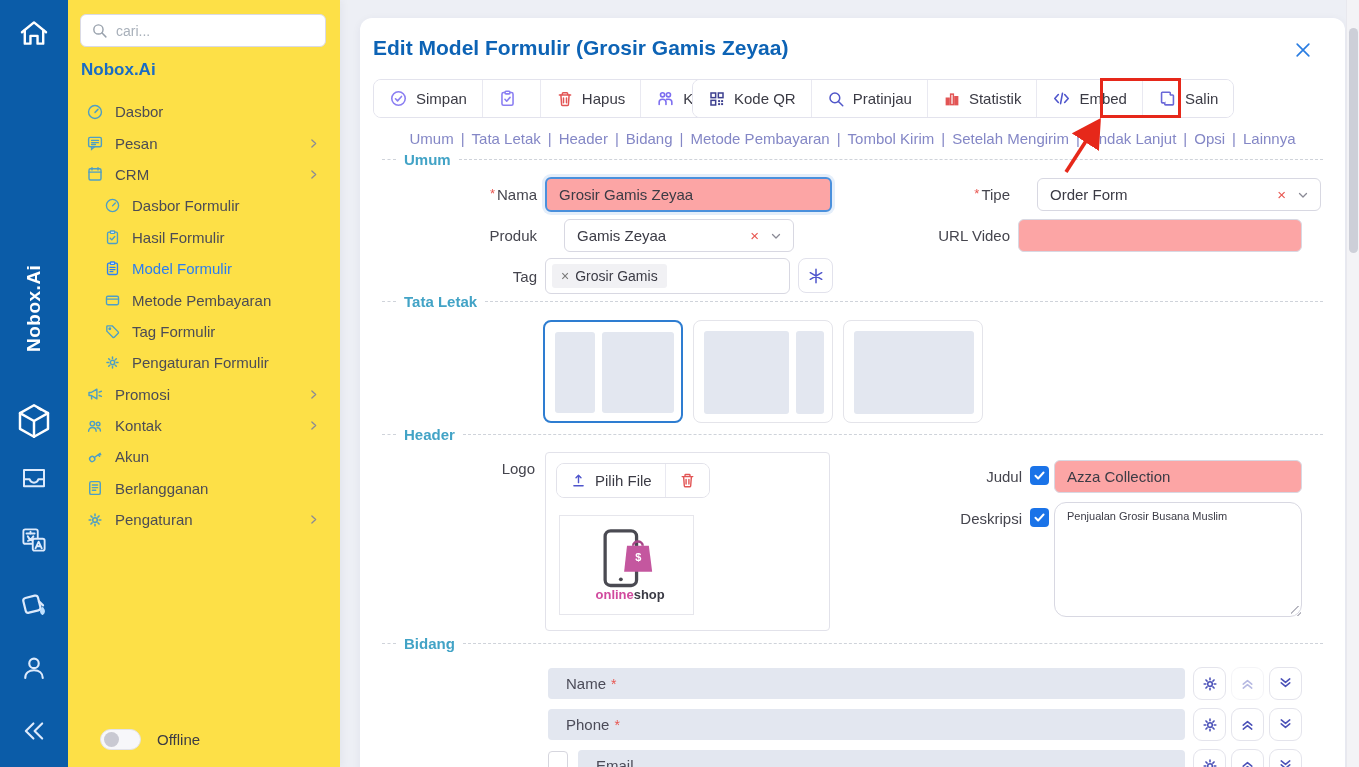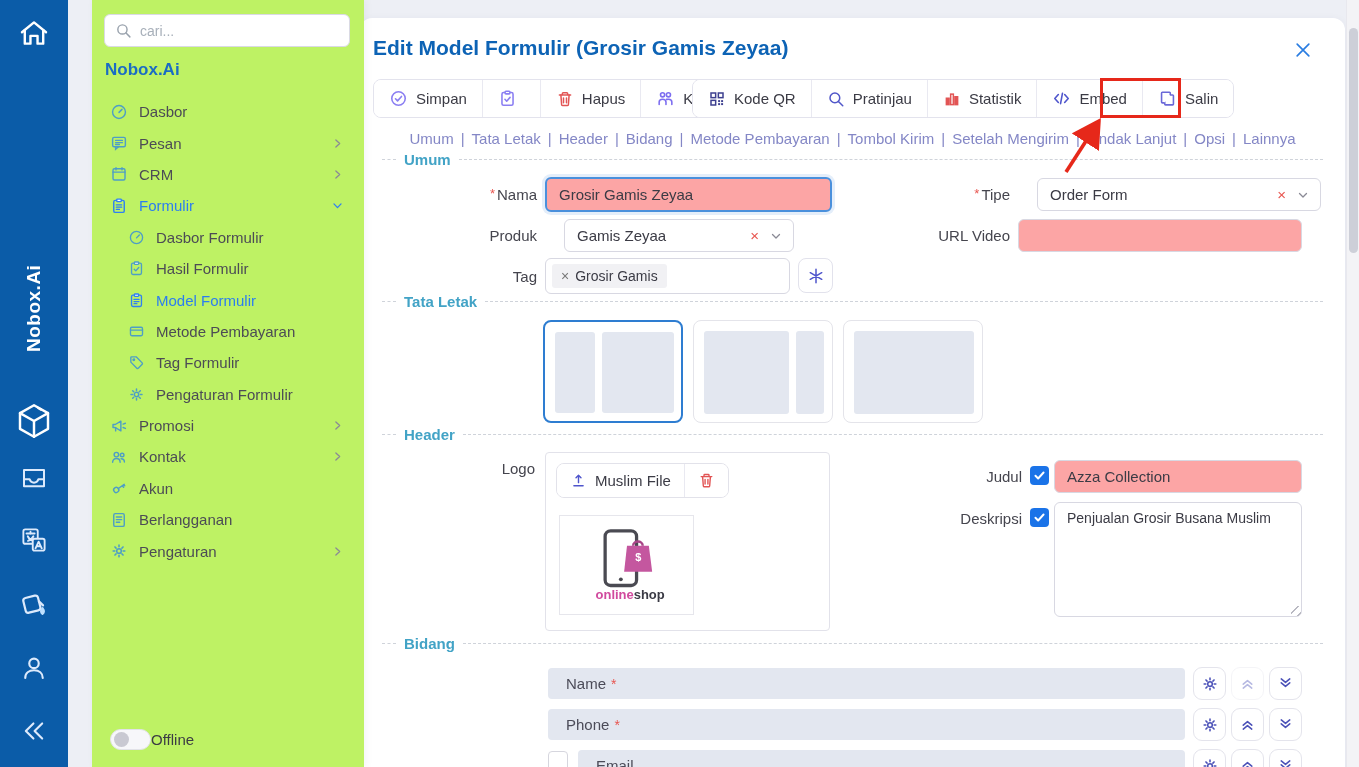--- a/index.html
+++ b/index.html
@@ -9,37 +9,37 @@
 
   
   .rail { position:absolute; left:0; top:0; width:68px; height:767px; background:#0b5ca8; z-index:5; }
   .rail .ricon { position:absolute; color:#fff; display:flex; align-items:center; justify-content:center; cursor:pointer; }
   .rail svg { display:block; }
   .rail-brand { position:absolute; left:0; top:218px; width:68px; height:180px;
     writing-mode:vertical-rl; transform:rotate(180deg); color:#fff; font-weight:bold;
     font-size:19px; letter-spacing:.5px; display:flex; align-items:center; justify-content:center; }
 
   
-  .sidebar { position:absolute; left:68px; top:0; width:272px; height:767px; background:#bef264;
-    box-shadow:2px 0 8px rgba(20,30,70,.05); z-index:4;margin-left:24px; }
+  .sidebar { position:absolute; left:68px; top:0; width:272px; height:767px; background:#fde047;
+    box-shadow:2px 0 8px rgba(20,30,70,.05); z-index:4; }
   .search { position:absolute; left:12px; top:14px; width:246px; height:33px; border:1px solid #dadae4;
     border-radius:6px; display:flex; align-items:center; padding:0 10px; gap:8px; background:#fff; }
   .search input { border:none; outline:none; width:100%; font-size:14px; color:#555; font-family:inherit; }
   .search input::placeholder { color:#a8b0ba; }
   .sb-brand { position:absolute; left:13px; top:60px; font-size:17px; font-weight:bold; color:#1a6cc4; }
   .menu { position:absolute; left:14px; top:96px; width:248px; display:flex; flex-direction:column; }
   .mi { height:31.4px; display:flex; align-items:center; gap:11px; padding-left:4px; font-size:15px;
     color:#4c4c55; cursor:pointer; }
   .mi .ic { color:#4d9ec6; }
   .mi.sub { padding-left:22px; }
   .mi.active { color:#2b7df0; font-weight:500; }
   .mi.active .ic { color:#2f80f2; }
   .mi .chev { margin-left:auto; margin-right:10px; color:#8a8a95; display:flex; }
   .mi.active .chev { color:#2f80f2; }
-  .offline { position:absolute; left:18px; top:729px; display:flex; align-items:center; }
+  .offline { position:absolute; left:32px; top:729px; display:flex; align-items:center; gap:16px; }
   .toggle { width:41px; height:21px; border:1px solid #e2e2e8; background:#f7f7fa; border-radius:11px;
     position:relative; cursor:pointer; }
   .toggle .knob { position:absolute; left:3px; top:2px; width:15px; height:15px; border-radius:50%; background:#c9c9d2; }
   .offline .olabel { font-size:15px; color:#3c3c44; }
 
   
   .card { position:absolute; left:360px; top:18px; width:985px; height:982px; background:#fff;
     border-radius:12px 12px 0 0; box-shadow:0 2px 10px rgba(30,40,90,.06); }
   .title { position:absolute; left:373px; top:36px; font-size:21px; font-weight:bold; color:#0d63b5; }
   .close { position:absolute; left:1293px; top:40px; color:#2a7de1; cursor:pointer; }
@@ -89,21 +89,21 @@
     overflow:hidden; background:#fff; }
   .filegrp .fbtn { display:flex; align-items:center; gap:8px; padding:0 13px; height:33px; border:none;
     background:#fff; font-size:15px; color:#3b3b45; font-family:inherit; cursor:pointer; border-right:1px solid #e9e9f1; }
   .filegrp .fbtn:last-child { border-right:none; }
   .preview { position:absolute; left:13px; top:62px; width:135px; height:100px; border:1px solid #e6e6ec;
     background:#fff; display:flex; align-items:center; justify-content:center; }
 
   .cb { position:absolute; width:19px; height:19px; border-radius:4px; background:#1a73e8;
     display:flex; align-items:center; justify-content:center; cursor:pointer; }
   .cb.un { background:#fff; border:1px solid #d6d6de; }
-  .ta { position:absolute; border:1px solid #d8d8e2; border-radius:6px; font-family:inherit; font-size:14px;
+  .ta { position:absolute; border:1px solid #d8d8e2; border-radius:12px; font-family:inherit; font-size:11px;
     color:#3b3b45; padding:7px 12px; resize:none; outline:none; }
   .rz { position:absolute; left:1291px; top:606px; width:10px; height:10px;
     background:repeating-linear-gradient(315deg, transparent 0 2px, #b9b9c2 2px 3.5px, transparent 3.5px 6px); }
 
   .fieldbar { position:absolute; height:31px; background:#e3e7f0; border-radius:4px; display:flex;
     align-items:center; padding:0 18px; font-size:15px; color:#4b4b58; }
   .fieldbar .req { font-size:14px; margin-left:5px; vertical-align:baseline; }
   .rowbtn { position:absolute; width:33px; height:33px; background:#fff; border:1px solid #e4e4ec;
     border-radius:9px; display:flex; align-items:center; justify-content:center; color:#4c52b8; cursor:pointer; }
   .rowbtn.dim { opacity:.4; }
@@ -218,35 +218,20 @@
         <span class="ic">
             <svg width="18" height="18" viewBox="0 0 24 24" fill="none" stroke="currentColor" stroke-width="1.9" stroke-linecap="round">
               <rect x="4" y="5" width="16" height="15" rx="2"></rect>
               <path d="M8 3.5 v3 M16 3.5 v3 M4 9.5 h16"></path>
             </svg>
           </span>
         <span>CRM</span>
         <span class="chev">
             <svg width="13" height="13" viewBox="0 0 24 24" fill="none" stroke="currentColor" stroke-width="2.4" stroke-linecap="round" stroke-linejoin="round">
               <path d="M9 5.5 l7 6.5 -7 6.5"></path>
-            </svg>
-          </span>
-      </div>
-      <div class="mi active">
-        <span class="ic">
-            <svg width="18" height="18" viewBox="0 0 24 24" fill="none" stroke="currentColor" stroke-width="1.9" stroke-linecap="round">
-              <rect x="5" y="4.5" width="14" height="16" rx="2"></rect>
-              <rect x="9" y="2.8" width="6" height="3.4" rx="1" fill="#fff"></rect>
-              <path d="M8.5 10.5 h7 M8.5 13.5 h7 M8.5 16.5 h4"></path>
-            </svg>
-          </span>
-        <span>Formulir</span>
-        <span class="chev">
-            <svg width="13" height="13" viewBox="0 0 24 24" fill="none" stroke="currentColor" stroke-width="2.4" stroke-linecap="round" stroke-linejoin="round">
-              <path d="M5.5 9 l6.5 7 6.5-7"></path>
             </svg>
           </span>
       </div>
       <div class="mi sub">
         <span class="ic">
             <svg width="17" height="17" viewBox="0 0 24 24" fill="none" stroke="currentColor" stroke-width="1.9" stroke-linecap="round">
               <circle cx="12" cy="12" r="8.6"></circle>
               <path d="M12 12.5 L16 8.5"></path>
             </svg>
           </span>
@@ -558,21 +543,21 @@
   <div class="flb" style="left:405px;top:460px;"><span>Logo</span></div>
   <div class="logobox">
     <div class="filegrp">
       <button class="fbtn">
         <span class="ic">
             <svg width="17" height="17" viewBox="0 0 24 24" fill="none" stroke="#4f55cc" stroke-width="2" stroke-linecap="round" stroke-linejoin="round">
               <path d="M12 15 V4.5 M8.5 8 L12 4.5 L15.5 8"></path>
               <path d="M5.5 19.5 h13"></path>
             </svg>
           </span>
-        <span>Muslim File</span>
+        <span>Pilih File</span>
       </button>
       <button class="fbtn">
         <span class="ic">
             <svg width="17" height="17" viewBox="0 0 24 24" fill="none" stroke="#e25555" stroke-width="2" stroke-linecap="round" stroke-linejoin="round">
               <path d="M4.5 6.5 h15"></path>
               <path d="M8.5 6 V4.5 a1 1 0 0 1 1-1 h5 a1 1 0 0 1 1 1 V6"></path>
               <path d="M6.5 6.5 l1 13 a1.5 1.5 0 0 0 1.5 1.3 h6 a1.5 1.5 0 0 0 1.5-1.3 l1-13"></path>
               <path d="M10 10.5 v6.5 M14 10.5 v6.5"></path>
             </svg>
           </span>

